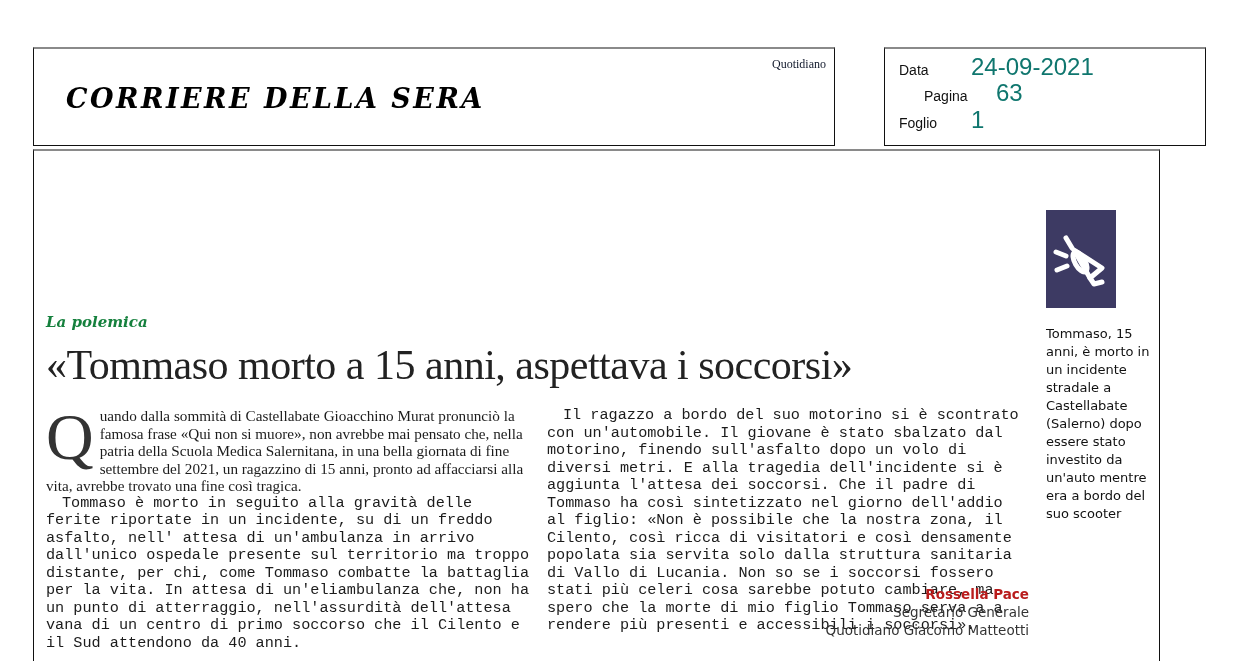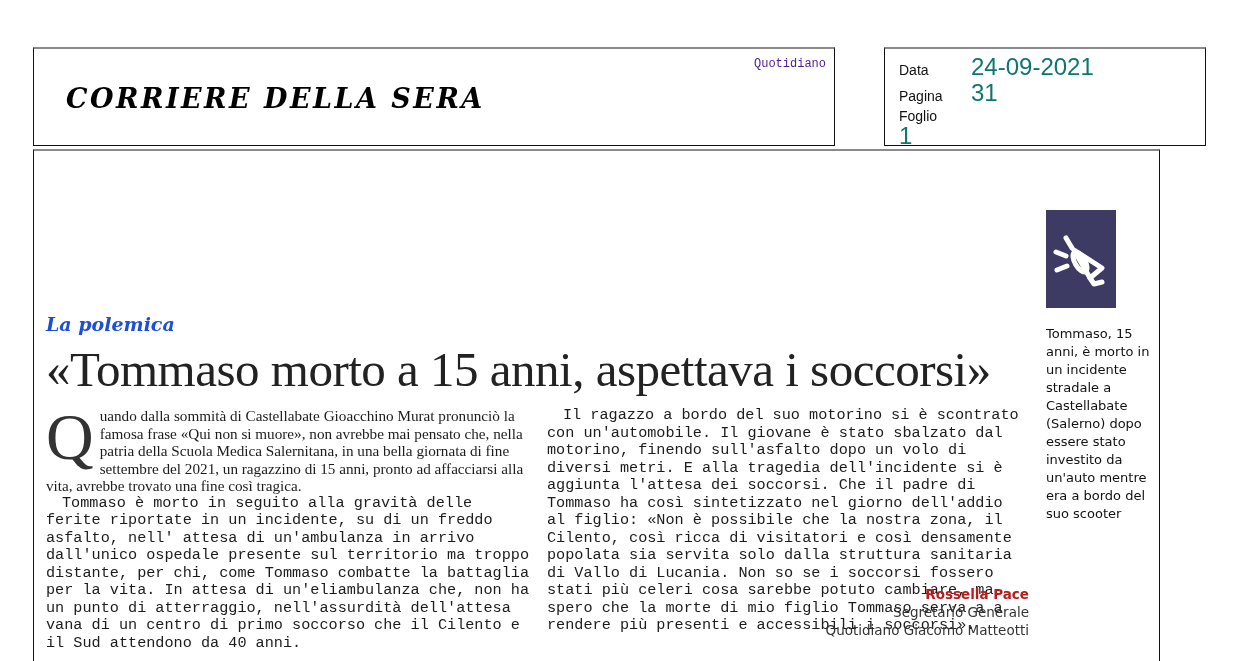--- a/index.html
+++ b/index.html
@@ -3,31 +3,31 @@
   <meta charset="utf-8">
   <style>
     html, body { margin: 0; padding: 0; background: #ffffff; }
     body { width: 1248px; height: 661px; position: relative; overflow: hidden; font-family: "Liberation Serif", serif; color: #1a1a1a; }
     .box { position: absolute; box-sizing: border-box; border-left: 1.5px solid #111; border-right: 1.5px solid #111; border-bottom: 1.5px solid #111; border-top: 2px solid #8a8a8a; background: #fff; }
     #masthead-box { left: 33px; top: 47px; width: 802px; height: 99px; }
     #info-box { left: 884px; top: 47px; width: 322px; height: 99px; }
     #article-box { left: 33px; top: 149px; width: 1127px; height: 530px; }
 
     .masthead-logo { position: absolute; left: 32px; top: 34px; font-family: "DejaVu Serif", serif; font-weight: bold; font-style: italic; font-size: 27px; letter-spacing: 2.5px; color: #000; transform: scaleY(1.05); }
-    .periodicity { position: absolute; right: 8px; top: 8px; font-family: Liberation Mono, monospace; font-size: 12px; color: #4c1d95; text-align: center; }
+    .periodicity { position: absolute; right: 8px; top: 8px; font-family: Liberation Serif, serif; font-size: 12px; color: #0f172a; text-align: center; }
 
     .info-row { position: absolute; left: 14px; display: flex; align-items: baseline; font-family: "Liberation Sans", sans-serif; }
     .info-label { width: 72px; font-size: 14px; color: #111; }
     .info-value { font-size: 24px; color: #0f766e; line-height: 24px; }
     #row-data { top: 6px; }
-    #row-pagina { top: 32px; }
-    #row-foglio { top: 59px; flex-direction: column; }
+    #row-pagina { top: 32px; margin-left: 25px; }
+    #row-foglio { top: 59px; }
 
-    .kicker { position: absolute; left: 12px; top: 162px; font-family: "DejaVu Serif", serif; font-weight: bold; font-style: italic; font-size: 19px; color: #1d4ed8; }
-    .headline { position: absolute; left: 12px; top: 190px; font-family: "Liberation Serif", serif; font-size: 49px; color: #222; letter-spacing: -0.5px; white-space: nowrap; }
+    .kicker { position: absolute; left: 12px; top: 162px; font-family: "DejaVu Serif", serif; font-weight: bold; font-style: italic; font-size: 15px; color: #15803d; }
+    .headline { position: absolute; left: 12px; top: 190px; font-family: "Liberation Serif", serif; font-size: 42px; color: #222; letter-spacing: -0.5px; white-space: nowrap; }
 
     .col { position: absolute; top: 256px; font-family: "Liberation Serif", serif; font-size: 15.2px; line-height: 17.5px; color: #1c1c1c; }
     #col-1 { left: 12px; width: 486px; }
     #col-2 { left: 513px; width: 482px; }
     .col p { margin: 0; }
     .col p.indent { text-indent: 16px; font-family: Liberation Mono, monospace; }
     .dropcap { float: left; font-size: 66px; line-height: 52px; margin: 4px 6px 0 0; font-family: "Liberation Serif", serif; color: #333; }
 
     .signature { position: absolute; right: 130px; top: 434px; text-align: right; font-family: "DejaVu Sans", sans-serif; font-size: 13.5px; line-height: 18px; color: #333; }
     .signature .sig-name { font-weight: bold; color: #b91c1c; }
@@ -43,21 +43,21 @@
   <div class="periodicity">Quotidiano</div>
 </div>
 
 <div class="box" id="info-box">
   <div class="info-row" id="row-data">
     <span class="info-label">Data</span>
     <span class="info-value">24-09-2021</span>
   </div>
   <div class="info-row" id="row-pagina">
     <span class="info-label">Pagina</span>
-    <span class="info-value">31</span>
+    <span class="info-value">63</span>
   </div>
   <div class="info-row" id="row-foglio">
     <span class="info-label">Foglio</span>
     <span class="info-value">1</span>
   </div>
 </div>
 
 <div class="box" id="article-box">
   <div class="kicker">La polemica</div>
   <div class="headline">«Tommaso morto a 15 anni, aspettava i soccorsi»</div>

